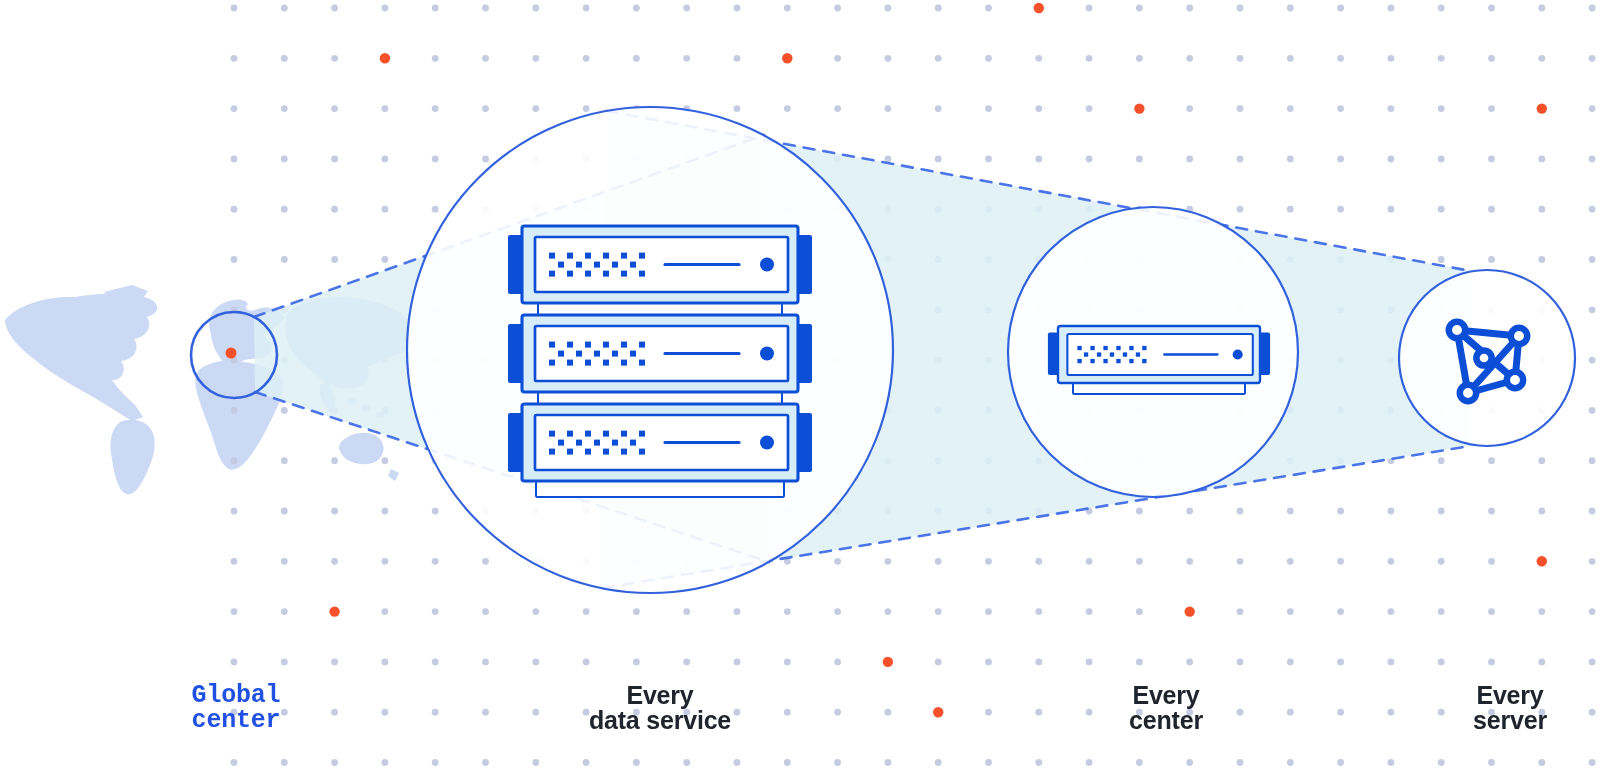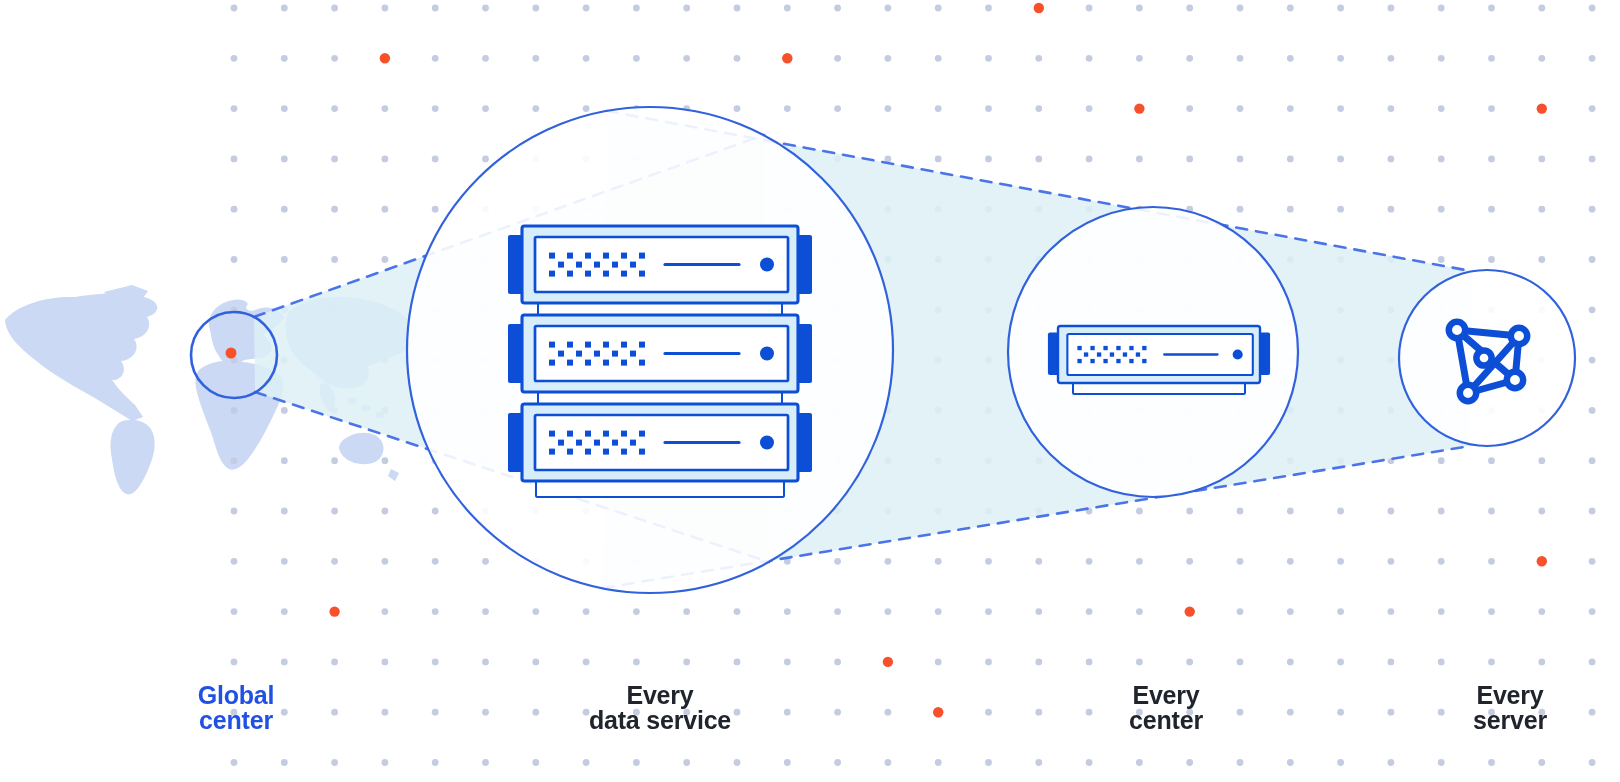--- a/index.html
+++ b/index.html
@@ -15,21 +15,21 @@
     position:absolute;
     transform:translateX(-50%);
     text-align:center;
     font-weight:700;
     font-size:25px;
     line-height:25px;
     letter-spacing:-0.2px;
     color:var(--label-dark,#20242c);
     white-space:nowrap;
   }
-  .label.blue{color:var(--label-blue,#2151e3);}
+  .label.blue{color:var(--label-blue,#2151e3);font-family:Liberation Mono, monospace;}
   .label span{display:block;}
 </style>
 </head>
 <body>
 
 <div class="stage" id="stage" style="--bg: #ffffff; --map: #cbd9f4; --cone: #ddf0f6; --outline: #3161dd; --dashed: #4a74e8; --icon: #0c4fd6; --server-fill: #d7edfa; --orange: #f6512b; --grid-dot: #c5cce1; --label-dark: #20242c; --label-blue: #2151e3;">
   <svg id="scene" width="1620" height="782" viewBox="0 0 1620 782">
 
     <g id="map-layer" style="fill:var(--map)">
       <path d="M104,292 L132,285 L148,291 L140,302 L116,306 Z"></path>

